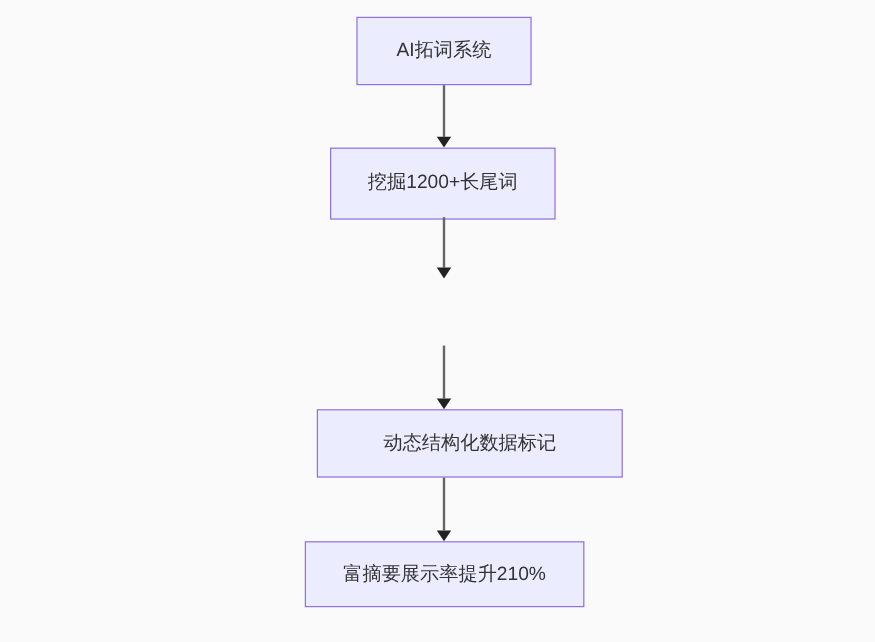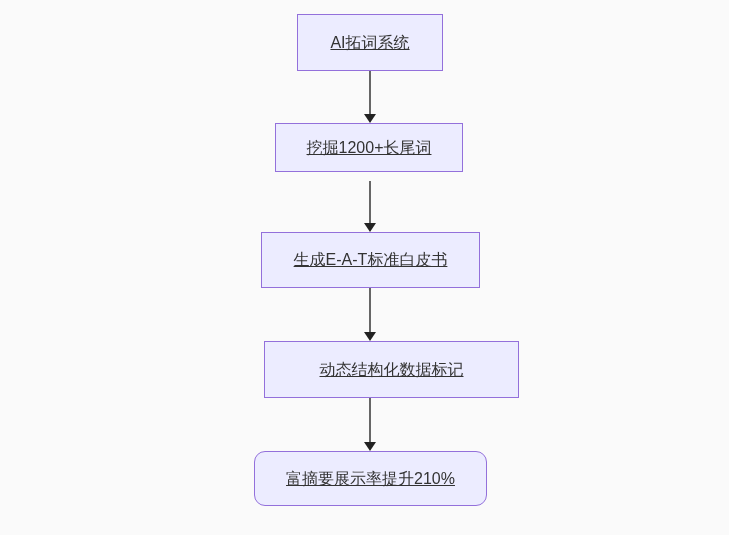--- a/index.html
+++ b/index.html
@@ -26,27 +26,26 @@
     position: absolute;
     display: flex;
     align-items: center;
     justify-content: center;
     background: var(--node-fill);
     border: 1.5px solid var(--node-border);
     color: var(--node-text);
     font-size: 16px;
     text-align: center;
     line-height: 1.2;
-    text-decoration: underline;
   }
   .node-1 { left: 297px; top: 14px;  width: 146px; height: 57px; }
-  .node-2 { left: 275px; top: 123px; width: 188px; height: 49px; }
+  .node-2 { left: 275px; top: 123px; width: 188px; height: 60px; }
   .node-3 { left: 261px; top: 232px; width: 219px; height: 56px; }
   .node-4 { left: 264px; top: 341px; width: 255px; height: 57px; }
-  .node-5 { left: 254px; top: 451px; width: 233px; height: 55px; border-radius: 11px; }
+  .node-5 { left: 254px; top: 451px; width: 233px; height: 55px; }
   .edge {
     position: absolute;
     left: 364px;
     width: 12px;
     display: flex;
     flex-direction: column;
     align-items: center;
   }
   .edge-1 { top: 71px;  height: 52px; }
   .edge-2 { top: 181px; height: 51px; }
@@ -80,23 +79,20 @@
 
   <div class="node node-2">
     <span>挖掘1200+长尾词</span>
   </div>
 
   <div class="edge edge-2">
     <div class="line"></div>
     <div class="head"></div>
   </div>
 
-  <div class="node node-3">
-    <span>生成E-A-T标准白皮书</span>
-  </div>
 
   <div class="edge edge-3">
     <div class="line"></div>
     <div class="head"></div>
   </div>
 
   <div class="node node-4">
     <span>动态结构化数据标记</span>
   </div>
 

